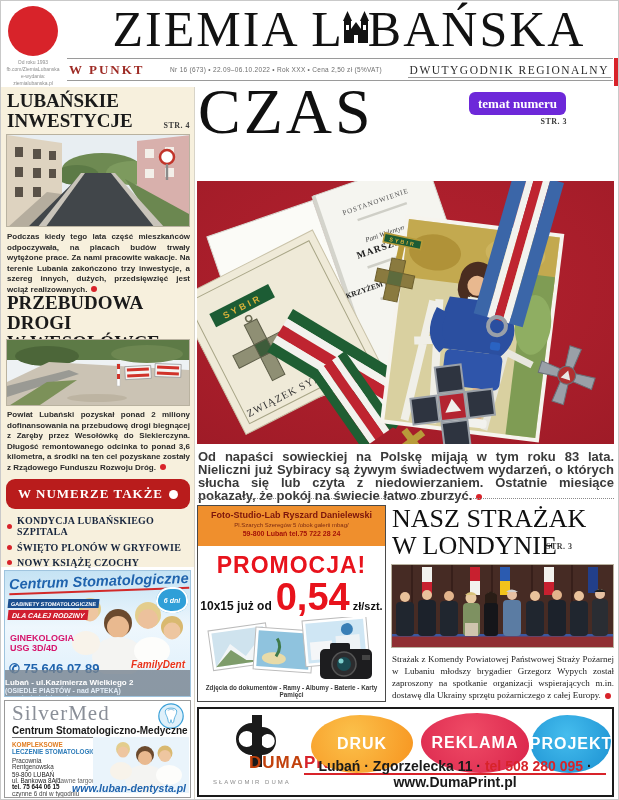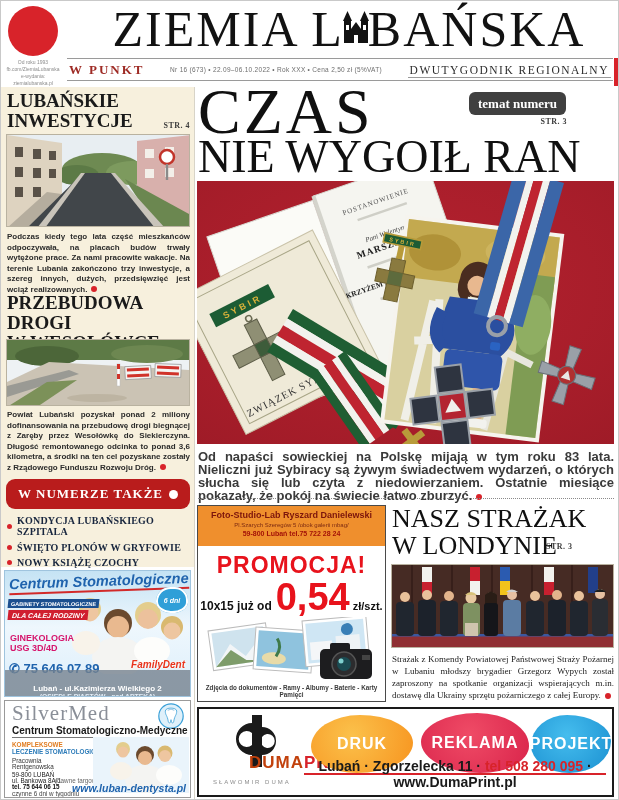--- a/index.html
+++ b/index.html
@@ -33,21 +33,21 @@
   #innum-box .dot{width:9px;height:9px;border-radius:50%;background:#fff;}
   #innum-list{left:6px;top:514px;width:184px;}
   #innum-list .li{display:flex;align-items:center;margin-bottom:4.5px;}
   #innum-list .b{width:5px;height:5px;border-radius:50%;background:#d8232a;margin-right:5px;flex:none;}
   #innum-list .tx{font-family:"Liberation Serif",serif;font-weight:bold;font-size:10px;color:#18263e;letter-spacing:.2px;}
   .photo-frame{border:1px solid #b9b2a0;overflow:hidden;background:#ddd;}
 
   
   #headline1{left:197px;top:82px;font-family:"Liberation Serif",serif;font-size:64px;line-height:58px;letter-spacing:3px;color:#101010;}
   #headline2{left:197px;top:134px;font-family:"Liberation Serif",serif;font-size:46px;line-height:44px;color:#101010;white-space:nowrap;}
-  #badge{left:468px;top:91px;width:97px;height:23px;background:#404040;border-radius:6px;color:#fff;
+  #badge{left:468px;top:91px;width:97px;height:23px;background:#6d28d9;border-radius:6px;color:#fff;
          font-family:"Liberation Serif",serif;font-weight:bold;font-size:13px;display:flex;align-items:center;justify-content:center;}
   #badge-page{left:500px;top:116px;width:66px;text-align:right;}
   #caption{left:197px;top:449px;width:416px;font-size:13px;line-height:13px;font-weight:bold;color:#3a3a3a;text-align:justify;}
   #dotted{left:197px;top:497px;width:416px;border-top:1px dotted #8a8a8a;height:0;}
 
   
   #foto-ad{left:196px;top:504px;width:189px;height:197px;border:1px solid #4a4a4a;background:#fff;}
   #foto-head{height:40px;background:#ef8f2d;text-align:center;padding-top:4px;}
   #foto-head .l1{font-size:9px;font-weight:bold;color:#7c150c;}
   #foto-head .l2{font-size:6px;color:#7c2a12;margin-top:2px;}
@@ -67,21 +67,21 @@
 
   
   #dent1{left:3px;top:569px;width:187px;height:127px;border:1px solid #9fc4de;background:linear-gradient(180deg,#c5e3f4 0%,#eef7fd 45%,#dceefb 100%);overflow:hidden;}
   #dent1-title{position:absolute;left:4px;top:2px;font-style:italic;font-weight:bold;font-size:14.5px;color:#1f63ad;transform:rotate(-2deg);border-bottom:2px solid #d22a2a;padding-bottom:1px;}
   #dent1-cloud{position:absolute;right:2px;top:16px;width:32px;height:26px;background:#2f9fd8;border-radius:50% 45% 55% 50%/60% 55% 45% 50%;box-shadow:0 0 0 2px #fff inset;color:#fff;font-size:7px;font-weight:bold;font-style:italic;display:flex;align-items:center;justify-content:center;}
   .dent1-badge1{position:absolute;left:3px;top:28px;background:#1b4f8f;color:#fff;font-size:5.5px;font-weight:bold;padding:1.5px 3px;transform:skewX(-6deg);}
   .dent1-badge2{position:absolute;left:3px;top:39px;background:#d01f2f;color:#fff;font-size:7px;font-weight:bold;font-style:italic;padding:1.5px 4px;transform:skewX(-6deg);}
   #dent1-gin{position:absolute;left:5px;top:62px;color:#d6156c;font-weight:bold;font-size:9px;line-height:10px;}
   #dent1-phone{position:absolute;left:4px;top:90px;color:#1f63ad;font-weight:bold;font-size:13px;}
   #dent1-brand{position:absolute;right:5px;top:88px;color:#e8331c;font-weight:bold;font-style:italic;font-size:10px;text-shadow:0 0 2px #fff,0 0 2px #fff;}
-  #dent1-bar{position:absolute;left:0;bottom:0;width:100%;height:26px;background:rgba(118,130,142,.8);text-align:center;color:#fff;padding-top:14px;}
+  #dent1-bar{position:absolute;left:0;bottom:0;width:100%;height:26px;background:rgba(118,130,142,.8);color:#fff;padding-top:8px;}
   #dent1-bar .a1{font-size:8px;font-weight:bold;}
   #dent1-bar .a2{font-size:6.8px;font-weight:bold;color:#e3edf7;}
   #dent1-bar .a3{font-size:6.3px;color:#cfe3f2;}
 
   #dent2{left:3px;top:699px;width:187px;height:98px;border:1px solid #9a9a9a;background:#fff;overflow:hidden;}
   #dent2-title{position:absolute;left:7px;top:0px;font-family:"Liberation Serif",serif;font-size:21px;color:#8a8f98;letter-spacing:1px;}
   #dent2-sub{position:absolute;left:7px;top:24px;font-size:10px;font-weight:bold;color:#1a1a1a;border-bottom:1px solid #777;padding-bottom:1px;}
   .dent2-l{position:absolute;font-size:6.3px;line-height:7.5px;}
   #dent2-web{position:absolute;right:4px;bottom:3px;color:#1f63ad;font-weight:bold;font-style:italic;font-size:10.5px;}
   #dent2-photo{position:absolute;left:88px;top:36px;width:96px;height:56px;background:#dfeefb;overflow:hidden;}
@@ -302,21 +302,20 @@
         <ellipse cx="76" cy="38" rx="13" ry="10" fill="#fdfdfb"></ellipse>
         <ellipse cx="28" cy="34" rx="11" ry="9" fill="#f8f3ea"></ellipse>
       </svg>
     </div>
     <div id="dent2-web">www.luban-dentysta.pl</div>
   </div>
 
   <div id="headline1" class="abs">CZAS</div>
   <div id="badge" class="abs">temat numeru</div>
   <div id="badge-page" class="abs pageref">STR. 3</div>
-  <div id="headline2" class="abs">NIE WYGOIŁ RAN</div>
 
   <div class="abs" style="left:196px;top:180px;width:417px;height:263px;">
     <svg viewBox="0 0 417 263" width="417" height="263">
       <rect width="417" height="263" fill="#ad1e2b"></rect>
       <rect width="417" height="263" fill="url(#feltshade)"></rect>
       <defs>
         <radialGradient id="feltshade" cx="50%" cy="40%" r="80%">
           <stop offset="0%" stop-color="#c22736" stop-opacity=".35"></stop>
             <stop offset="100%" stop-color="#8c1722" stop-opacity=".45"></stop>
         </radialGradient>

